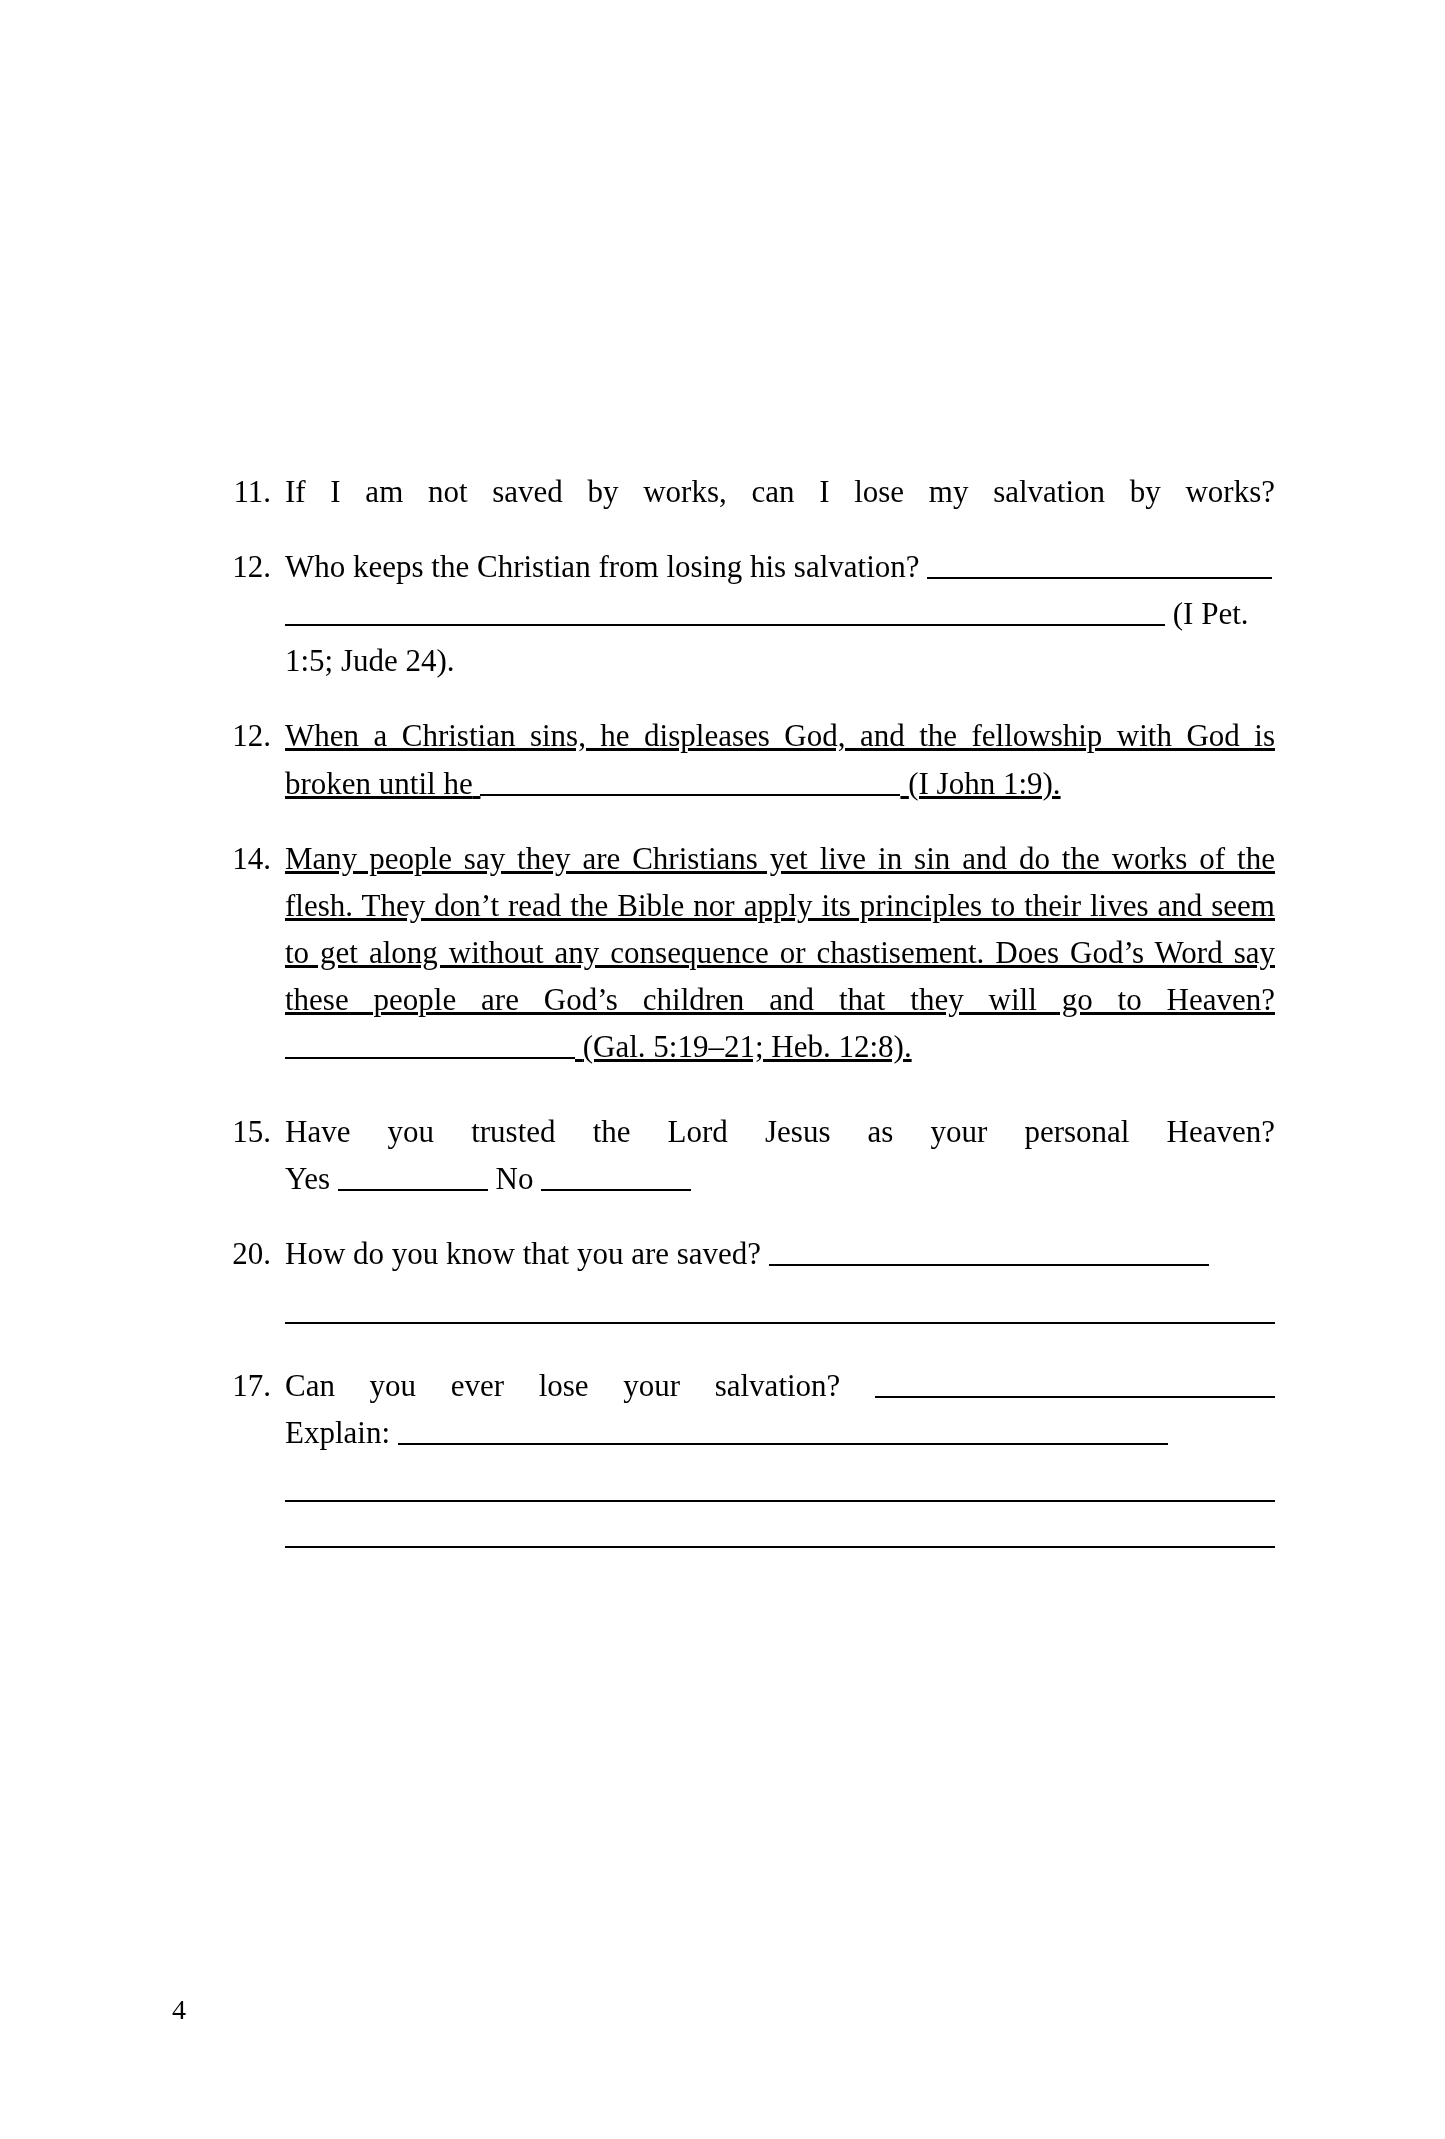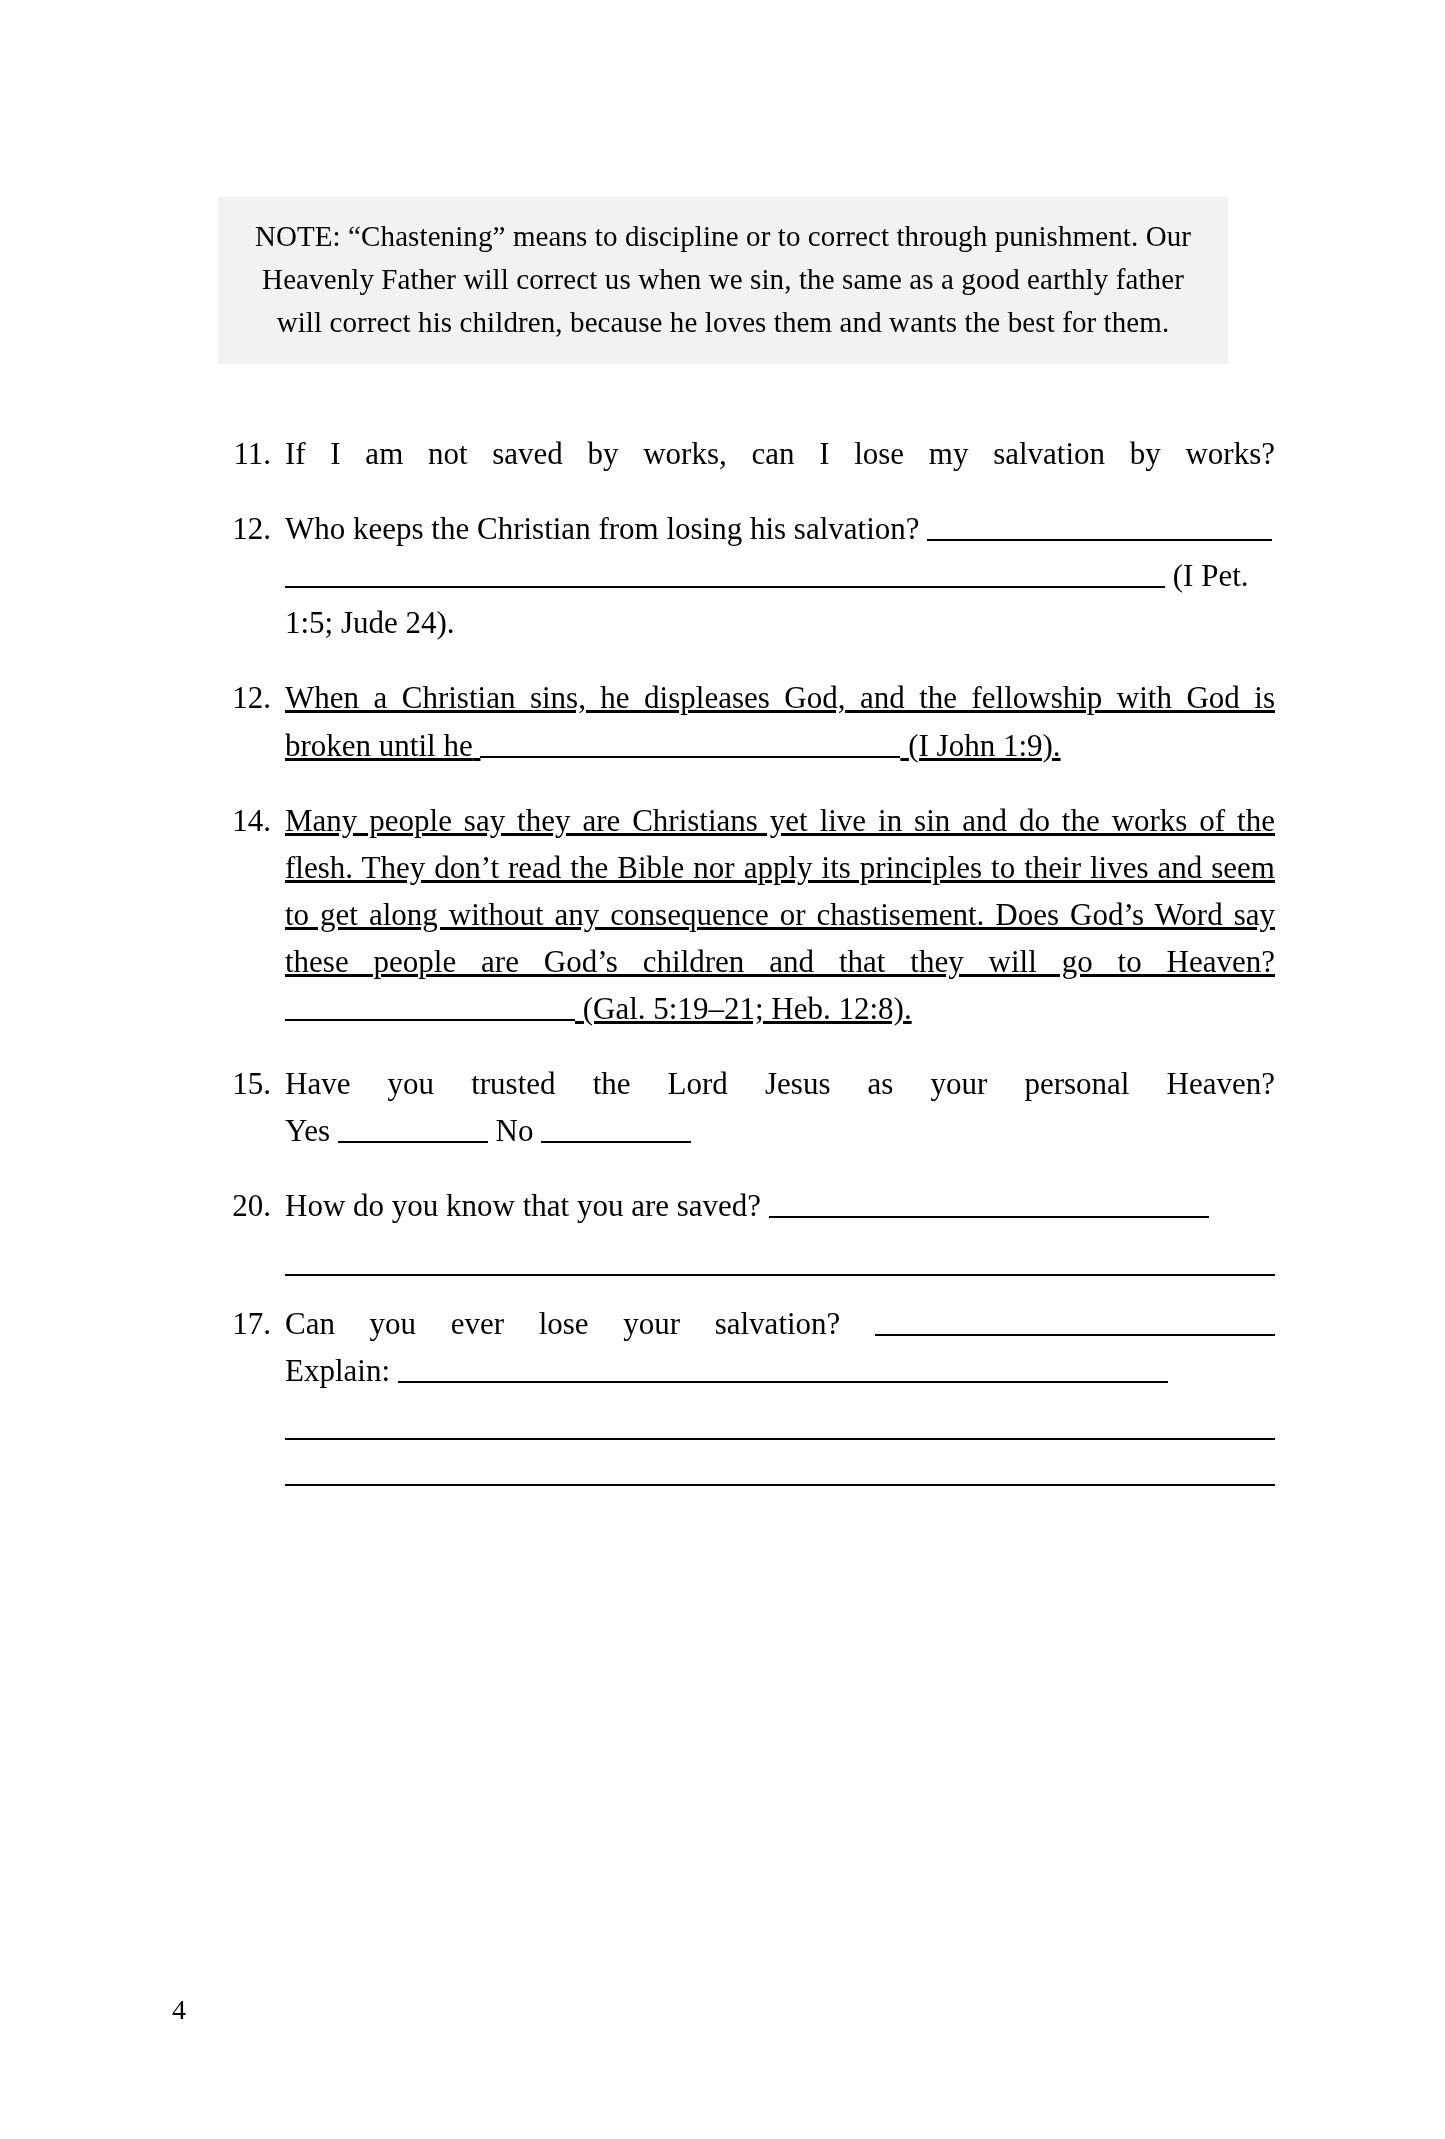--- a/index.html
+++ b/index.html
@@ -55,21 +55,21 @@
     position: absolute;
     left: 205px;
     top: 0;
     width: 66px;
     text-align: right;
     font-size: 31px;
     line-height: 1.52;
   }
   .qbody { display: block; }
   .just { text-align: justify; text-align-last: left; text-decoration: underline; }
-  .just-all { text-align: justify; text-align-last: justify; }
+  .just-all { text-align: justify; text-align-last: justify; margin-top: 38px; }
 
   
   .rule {
     display: inline-block;
     border-bottom: 2.2px solid #000;
     vertical-align: baseline;
     height: 1.02em;
     margin-bottom: -2px;
   }
   .rule.w-s  { width: 150px; }
@@ -92,21 +92,20 @@
     font-size: 28px;
     line-height: 1;
     font-family: "Liberation Serif", "DejaVu Serif", serif;
   }
 </style>
 </head>
 <body>
 
 <div class="page">
 
-  <div class="note-box">NOTE: “Chastening” means to discipline or to correct through punishment. Our Heavenly Father will correct us when we sin, the same as a good earthly father will correct his children, because he loves them and wants the best for them.</div>
 
   <div class="qlist">
 
     <div class="qitem">
       <span class="qnum">11.</span>
       <span class="qbody just-all">
         <span>If I am not saved by works, can I lose my salvation by works?</span>
       </span>
     </div>
 

